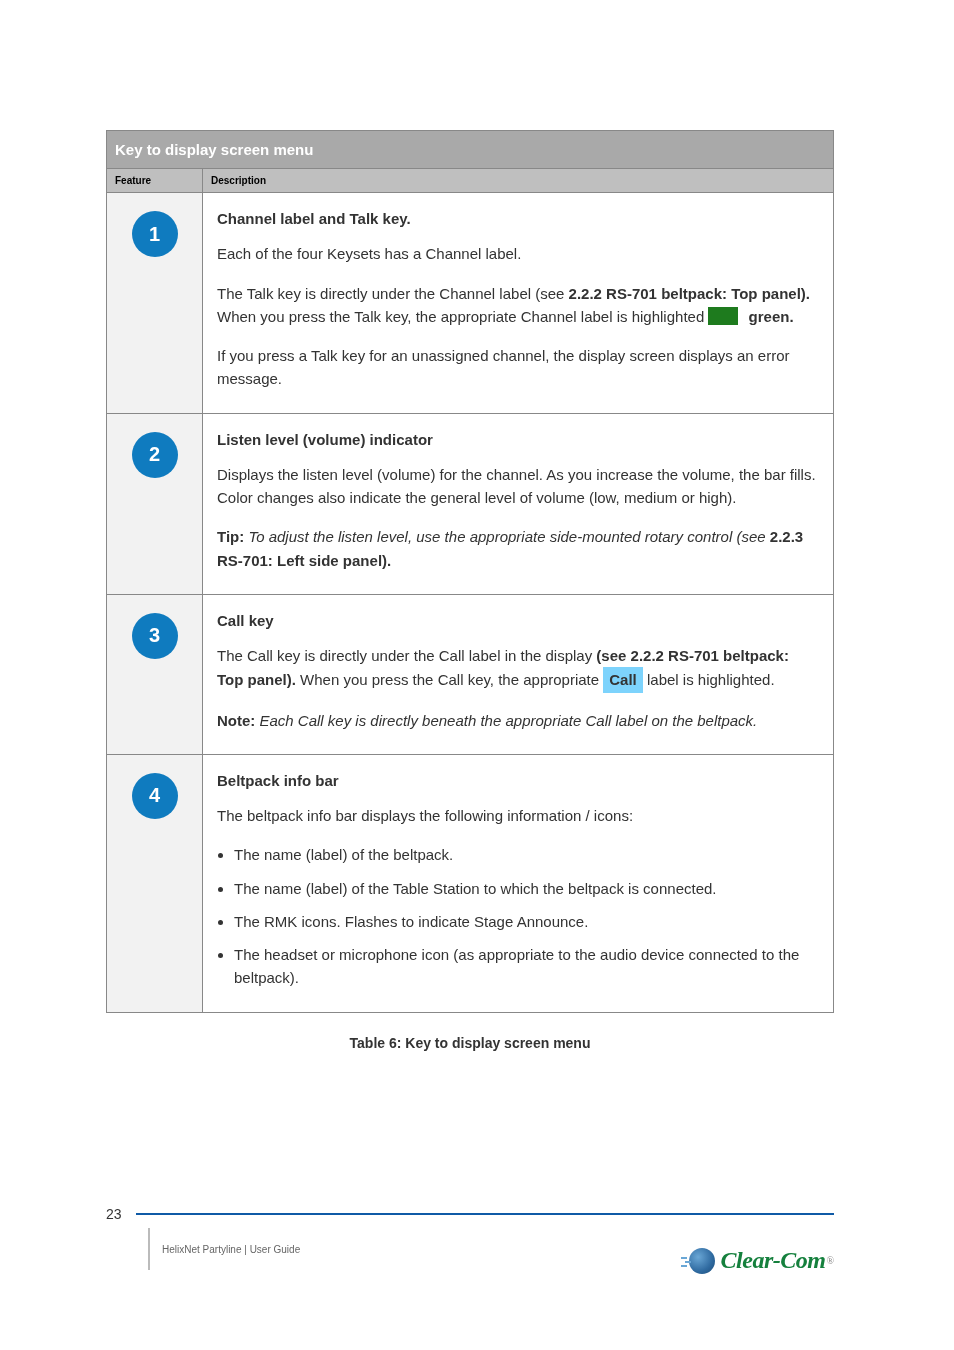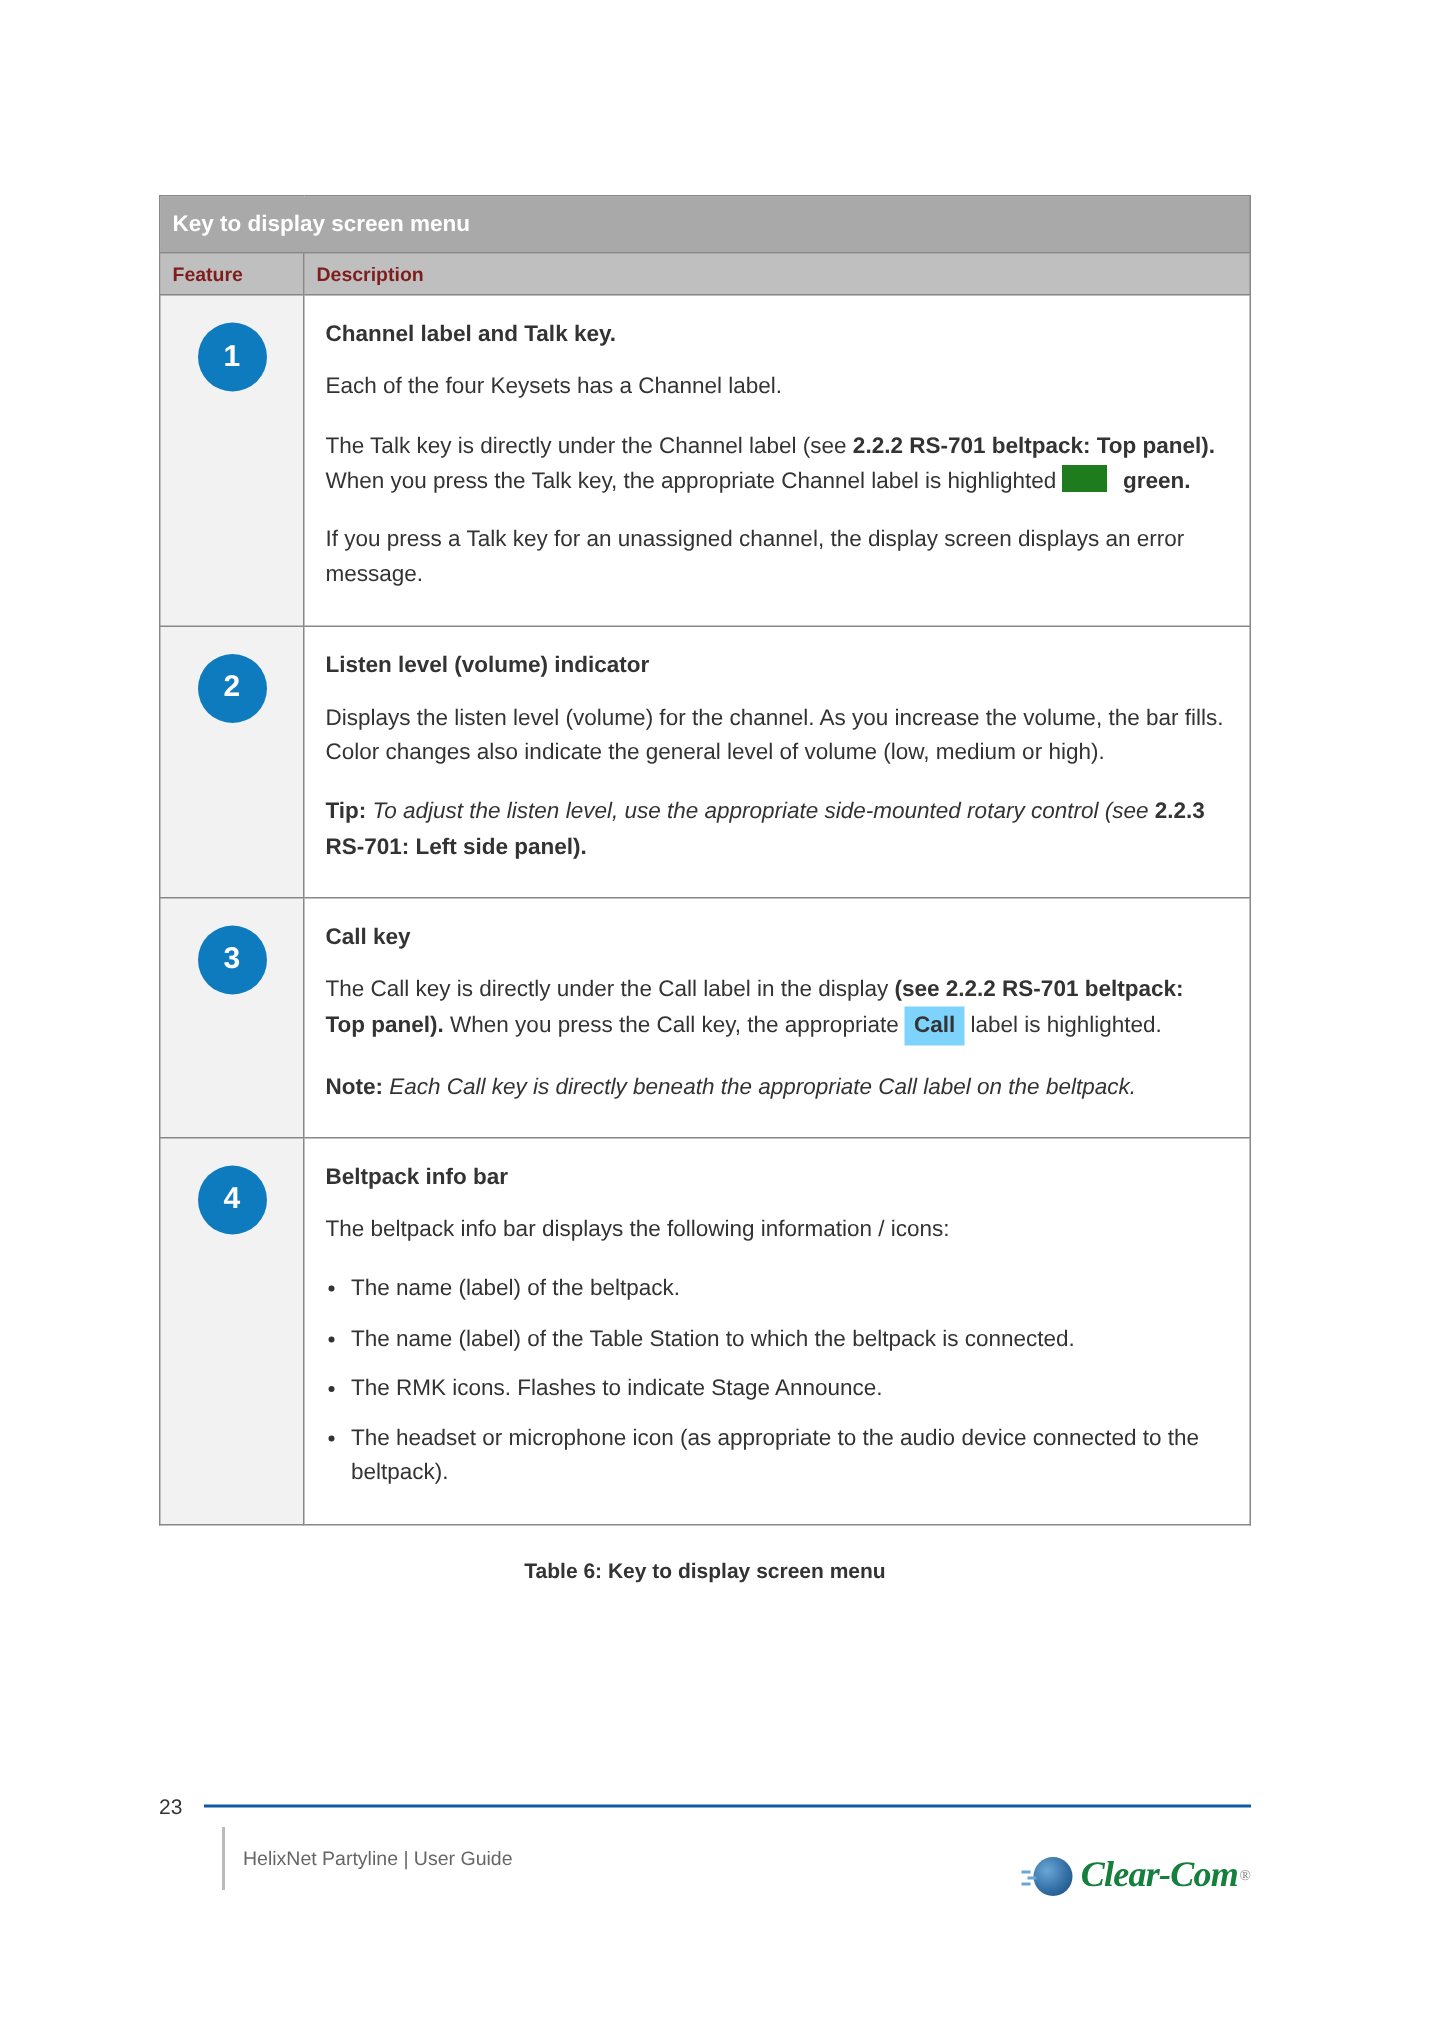--- a/index.html
+++ b/index.html
@@ -27,25 +27,25 @@
   tr.title-row th {
     background: #a9a9a9;
     color: #fff;
     font-weight: bold;
     text-align: left;
     padding: 10px 8px;
     font-size: 15px;
   }
   tr.header-row th {
     background: #bfbfbf;
-    color: #7f1d1d;
+    color: #000000;
     font-weight: bold;
     text-align: left;
     padding: 6px 8px;
-    font-size: 13px;
+    font-size: 10px;
   }
   td.key-cell {
     background: #f2f2f2;
     width: 96px;
     text-align: center;
     padding-top: 18px;
   }
   td.desc-cell {
     background: #fff;
     padding: 14px 14px 22px 14px;
@@ -90,21 +90,21 @@
     font-size: 14px;
     font-weight: bold;
     margin-top: 22px;
     color: #333;
   }
   
   .footer {
     position: absolute;
     left: 106px;
     right: 120px;
-    bottom: 90px;
+    bottom: 80px;
   }
   .footer-line {
     display: flex;
     align-items: center;
   }
   .footer-line .pgnum {
     font-size: 14px;
     color: #333;
     padding-right: 14px;
   }
@@ -119,21 +119,21 @@
     align-items: center;
   }
   .footer-sub .vline {
     width: 2px;
     height: 42px;
     background: #bbb;
     margin-left: 42px;
     margin-right: 12px;
   }
   .footer-sub .doc {
-    font-size: 13px;
+    font-size: 10px;
     color: #666;
     line-height: 1.3;
   }
   .logo {
     position: absolute;
     right: 0;
     bottom: -4px;
     display: flex;
     align-items: center;
     font-family: "Times New Roman", serif;

